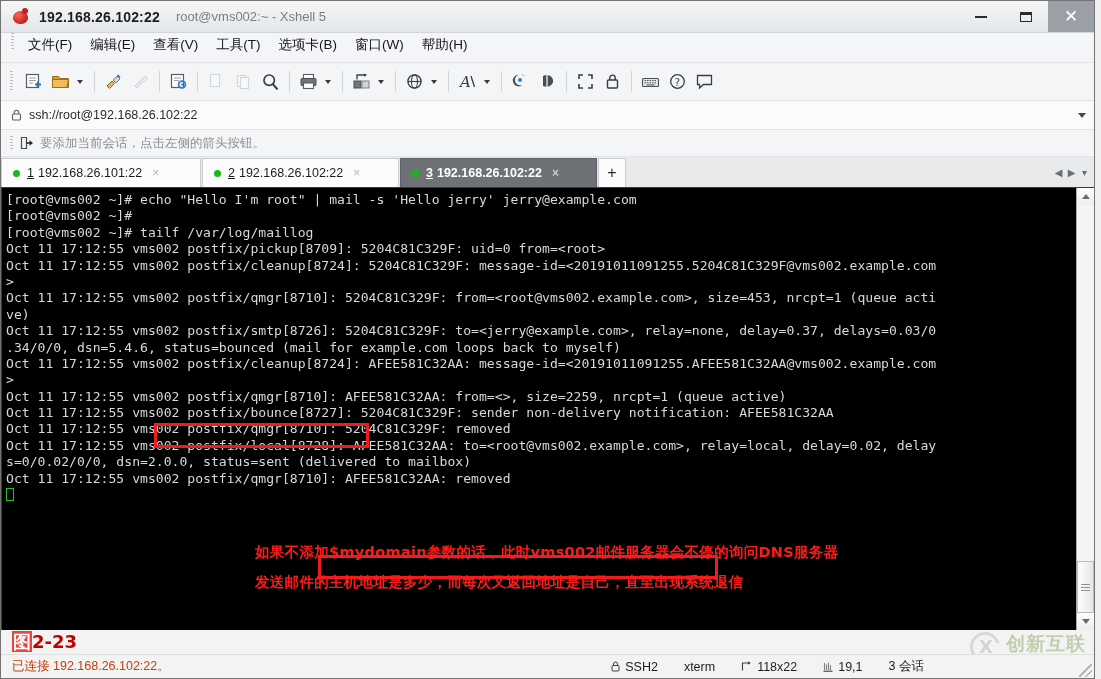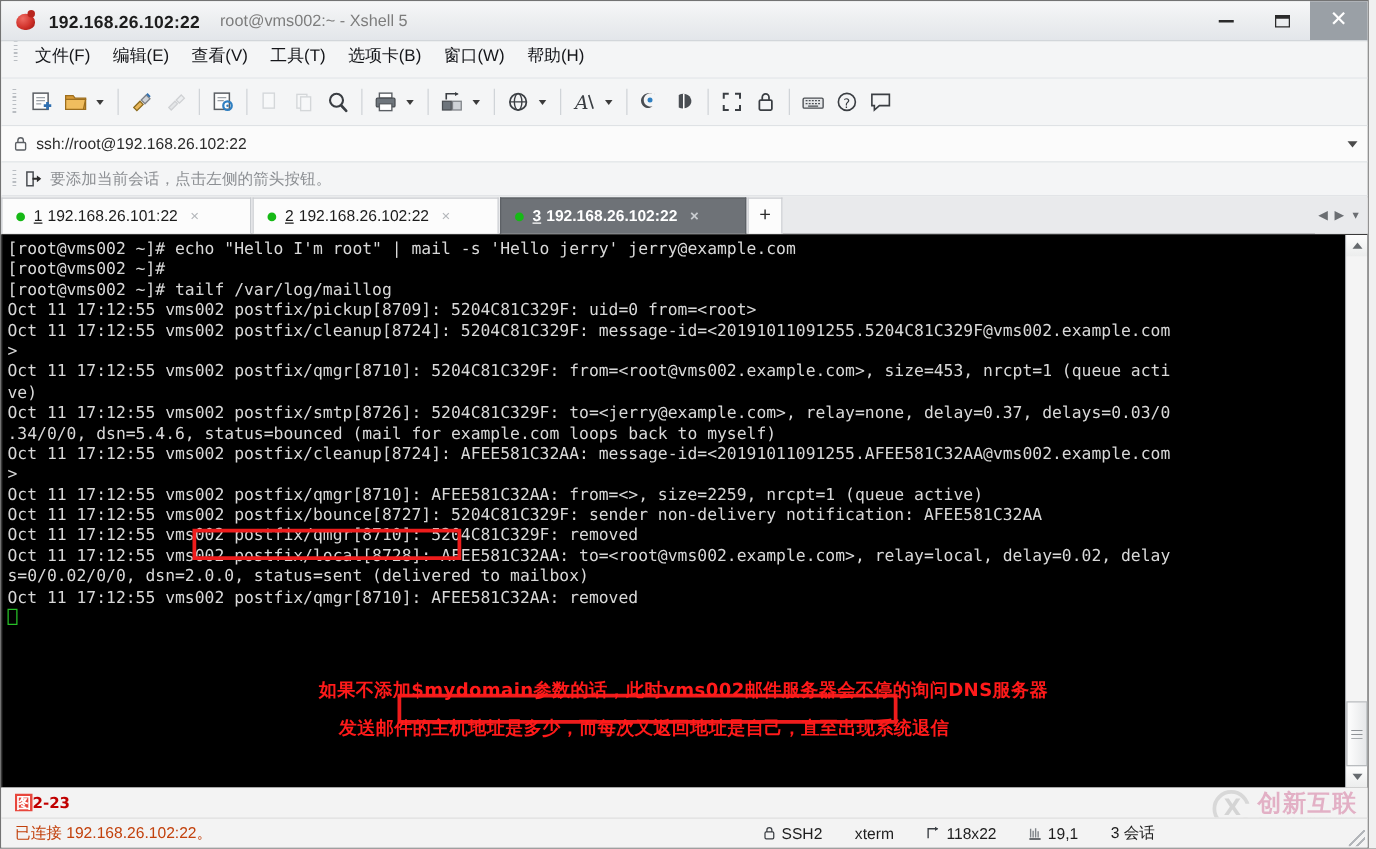--- a/index.html
+++ b/index.html
@@ -205,35 +205,35 @@
     width:9px;height:7px;
     background-image:repeating-linear-gradient(to bottom,#8e9296 0 1px,transparent 1px 3px);
   }
 
   
   .caption{
     height:24px;min-height:24px;background:#f3f3f3;position:relative;
     display:flex;align-items:center;padding-left:11px;
   }
   .caption .fig{
-    font-size:12px;font-weight:bold;color:#c00000;
+    font-size:18px;font-weight:bold;color:#c00000;
     font-family:"DejaVu Sans","Liberation Sans",sans-serif;
   }
   .caption .fig .hl{background:#e8463c;color:#fff;padding:0 1px;}
   .watermark{
     position:absolute;right:8px;bottom:-8px;display:flex;align-items:center;opacity:.30;
   }
   .wm-logo{width:30px;height:30px;border-radius:50%;border:3px solid #9b9b9b;position:relative;box-sizing:border-box;margin-right:6px;}
   .wm-logo:after{
     content:"X";position:absolute;left:6px;top:1px;font-size:18px;font-weight:bold;color:#8f8f8f;
     font-family:"DejaVu Sans",sans-serif;line-height:21px;
   }
   .wm-logo .cut{position:absolute;right:-5px;top:8px;width:10px;height:11px;background:#f3f3f3;}
   .wm-text{display:flex;flex-direction:column;}
-  .wm-cn{font-size:19px;font-weight:bold;color:#be185d;line-height:19px;letter-spacing:1px;}
+  .wm-cn{font-size:19px;font-weight:bold;color:#4d7c0f;line-height:19px;letter-spacing:1px;}
   .wm-en{font-size:6.5px;color:#a5a5a5;letter-spacing:.6px;}
 
   .statusbar{
     height:23px;min-height:23px;background:#f3f3f3;
     border-top:1px solid #e0e0e0;
     display:flex;align-items:center;position:relative;
     padding-left:11px;
   }
   .status-left{font-size:12.5px;color:#c2410c;}
   .status-right{position:absolute;right:170px;top:0;height:23px;display:flex;align-items:center;}
@@ -494,21 +494,21 @@
   </div>
 
   <div class="termwrap">
     <div class="term">
       <pre><div class="ln">[root@vms002 ~]# echo "Hello I'm root" | mail -s 'Hello jerry' jerry@example.com</div><div class="ln">[root@vms002 ~]#</div><div class="ln">[root@vms002 ~]# tailf /var/log/maillog</div><div class="ln">Oct 11 17:12:55 vms002 postfix/pickup[8709]: 5204C81C329F: uid=0 from=&lt;root&gt;</div><div class="ln">Oct 11 17:12:55 vms002 postfix/cleanup[8724]: 5204C81C329F: message-id=&lt;20191011091255.5204C81C329F@vms002.example.com</div><div class="ln">&gt;</div><div class="ln">Oct 11 17:12:55 vms002 postfix/qmgr[8710]: 5204C81C329F: from=&lt;root@vms002.example.com&gt;, size=453, nrcpt=1 (queue acti</div><div class="ln">ve)</div><div class="ln">Oct 11 17:12:55 vms002 postfix/smtp[8726]: 5204C81C329F: to=&lt;jerry@example.com&gt;, relay=none, delay=0.37, delays=0.03/0</div><div class="ln">.34/0/0, dsn=5.4.6, status=bounced (mail for example.com loops back to myself)</div><div class="ln">Oct 11 17:12:55 vms002 postfix/cleanup[8724]: AFEE581C32AA: message-id=&lt;20191011091255.AFEE581C32AA@vms002.example.com</div><div class="ln">&gt;</div><div class="ln">Oct 11 17:12:55 vms002 postfix/qmgr[8710]: AFEE581C32AA: from=&lt;&gt;, size=2259, nrcpt=1 (queue active)</div><div class="ln">Oct 11 17:12:55 vms002 postfix/bounce[8727]: 5204C81C329F: sender non-delivery notification: AFEE581C32AA</div><div class="ln">Oct 11 17:12:55 vms002 postfix/qmgr[8710]: 5204C81C329F: removed</div><div class="ln">Oct 11 17:12:55 vms002 postfix/local[8728]: AFEE581C32AA: to=&lt;root@vms002.example.com&gt;, relay=local, delay=0.02, delay</div><div class="ln">s=0/0.02/0/0, dsn=2.0.0, status=sent (delivered to mailbox)</div><div class="ln">Oct 11 17:12:55 vms002 postfix/qmgr[8710]: AFEE581C32AA: removed</div><div class="ln"><span class="cursor"></span></div></pre>
 
       <div class="redbox" style="left:152px;top:235px;width:215px;height:25px;"></div>
       <div class="redbox" style="left:316px;top:367px;width:400px;height:24px;"></div>
 
       <div class="annot" style="left:253px;top:355px;">如果不添加$mydomain参数的话，此时vms002邮件服务器会不停的询问DNS服务器</div>
-      <div class="annot" style="left:253px;top:385px;margin-left:16px;">发送邮件的主机地址是多少，而每次又返回地址是自己，直至出现系统退信</div>
+      <div class="annot" style="left:253px;top:385px;">发送邮件的主机地址是多少，而每次又返回地址是自己，直至出现系统退信</div>
     </div>
 
     <div class="vscroll">
       <div class="sbtn">
           <i class="up"></i>
         </div>
       <div class="strack">
         <div class="sthumb">
             <span class="grip"></span>
           </div>

